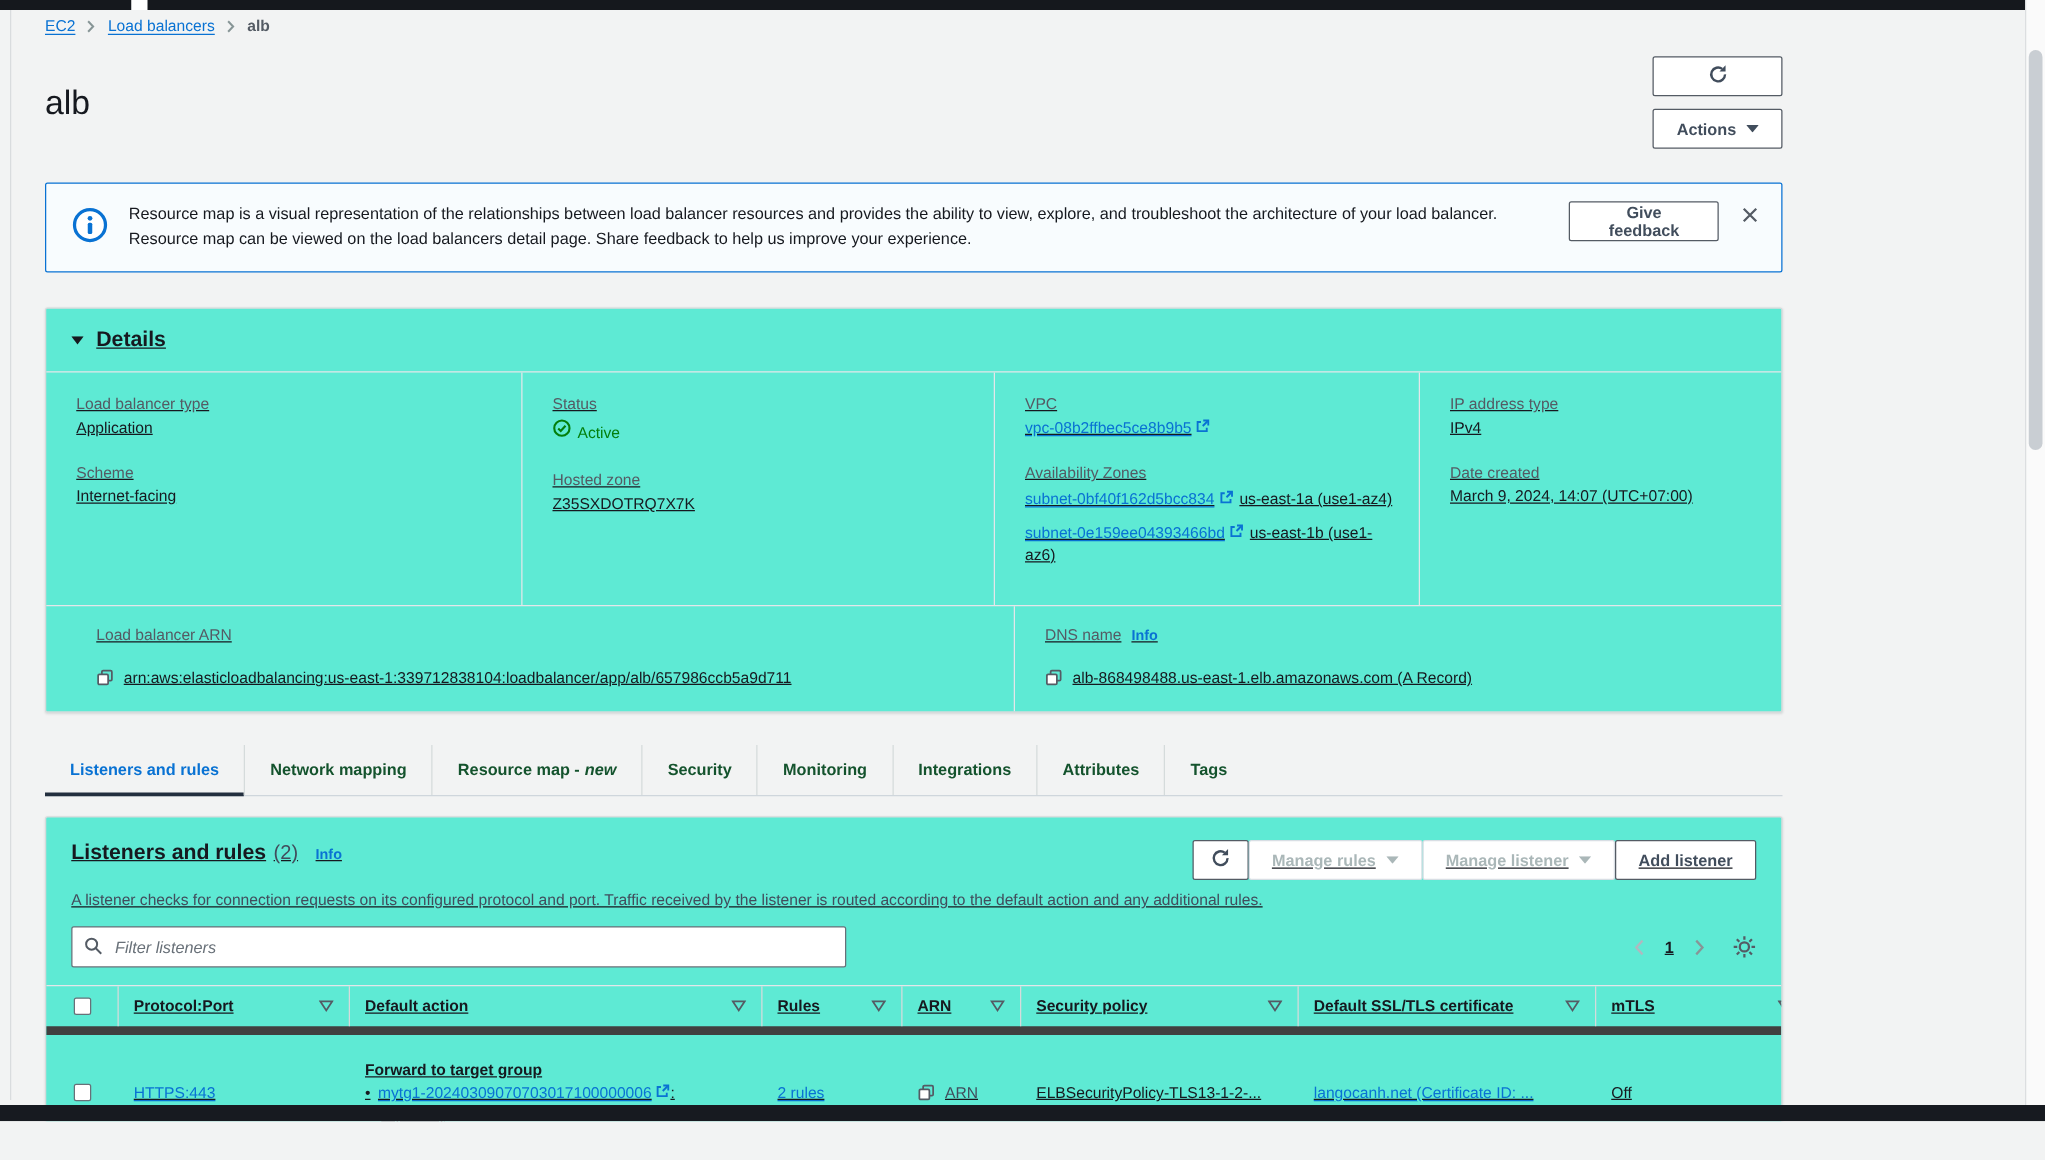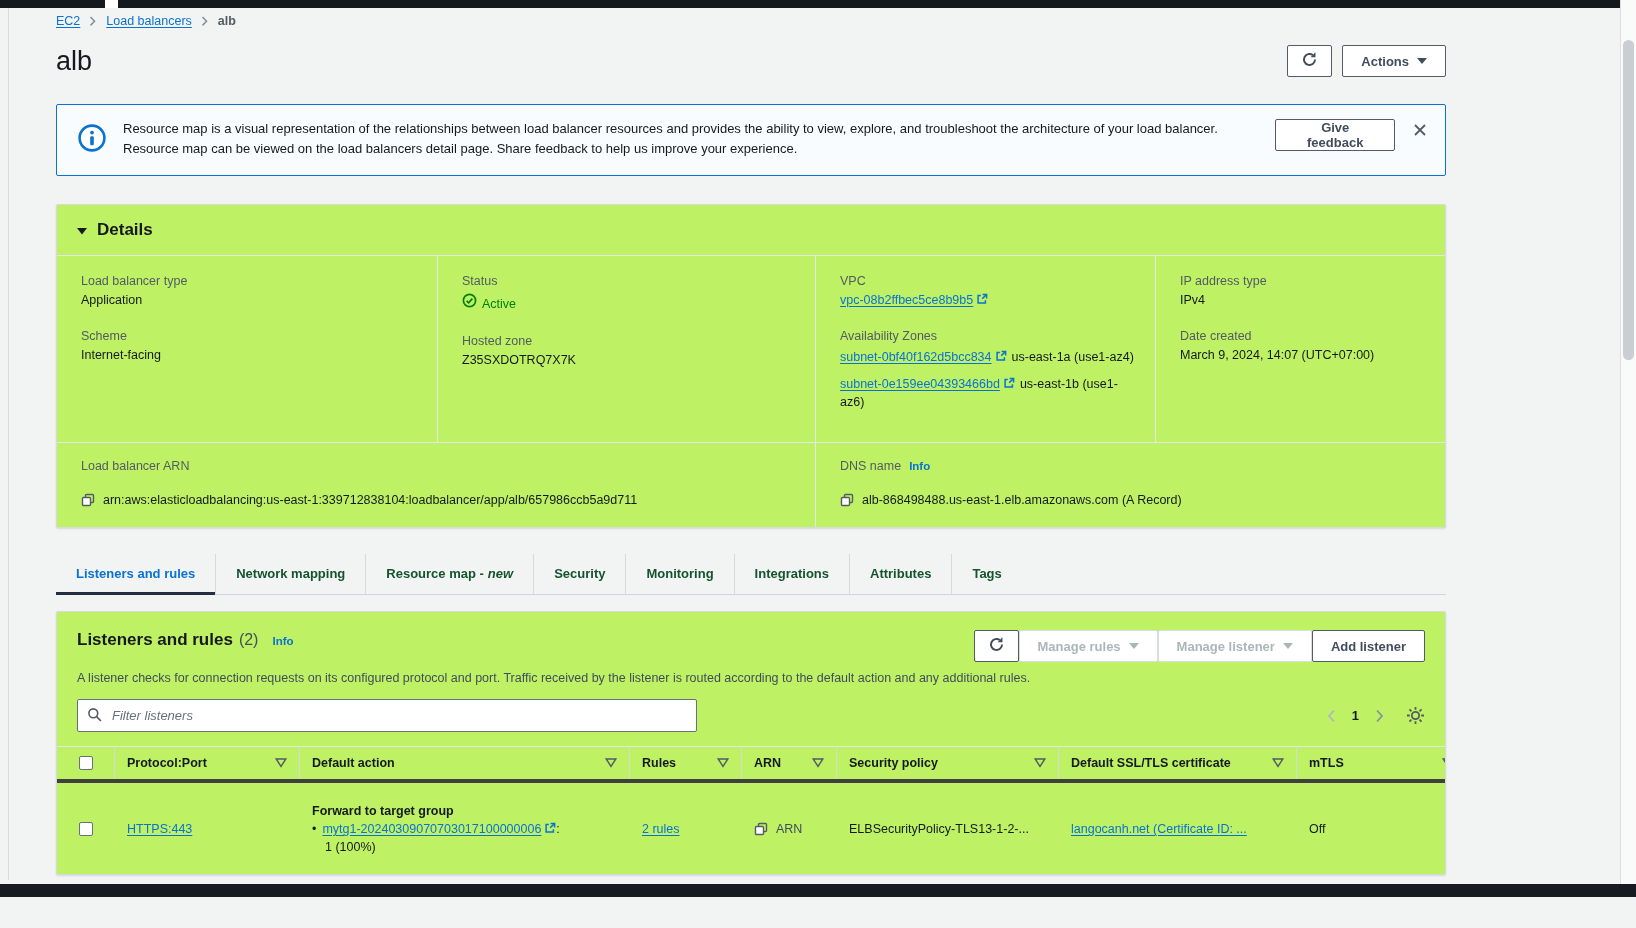--- a/index.html
+++ b/index.html
@@ -9,70 +9,70 @@
 
   
   .topbar { position:absolute; left:0; top:0; width:1620px; height:8px; background:#15181d; }
   .topbar-gap { position:absolute; left:105px; top:0; width:13px; height:8px; background:#fff; }
   .left-edge { position:absolute; left:8px; top:8px; height:872px; width:1px; background:#d9dcde; }
   .vscroll { position:absolute; right:0; top:0; width:16px; height:884px; background:#fafafa; border-left:1px solid #dcdee0; }
   .vscroll-thumb { position:absolute; left:2px; top:40px; width:11px; height:320px; background:#c9ced3; border-radius:6px; }
   .bottombar { position:absolute; left:0; top:884px; width:1636px; height:13px; background:#171a20; }
   .below-bar { position:absolute; left:0; top:897px; width:1636px; height:31px; background:#f2f3f3; }
 
-  .content { position:absolute; left:56px; top:14px; width:1390px; }
+  .content { position:absolute; left:36px; top:14px; width:1390px; }
 
   
   .breadcrumb { display:flex; align-items:center; gap:9px; font-size:12.5px; }
   .breadcrumb a { color:#0972d3; text-decoration:underline; text-underline-offset:2px; cursor:pointer; }
   .crumb-current { color:#545b64; font-weight:700; }
   .crumb-sep { display:inline-flex; color:#879596; }
 
   
   .title-row { display:flex; justify-content:space-between; align-items:center; margin-top:17px; }
   h1.page-title { font-size:27px; font-weight:400; color:#16191f; }
-  .title-actions { display:flex; gap:10px; }
+  .title-actions { display:flex; gap:10px;flex-direction:column; }
 
   .btn { display:inline-flex; align-items:center; justify-content:center; gap:8px; background:#fff;
          border:1px solid #545b64; border-radius:2px; height:32px; padding:0 18px;
          font-family:inherit; font-size:13px; font-weight:700; color:#414d5c; cursor:pointer; }
   .btn.icon-only { padding:0 13px; }
   .btn.disabled { border-color:#d8dee4; color:#aab7b8; cursor:default; }
   .caret { display:inline-flex; }
 
   
   .banner { display:flex; align-items:flex-start; margin-top:27px; background:#f8fcfe;
             border:1px solid #0972d3; border-radius:2px; padding:14px 18px 16px 18px; }
   .banner-icon { flex:0 0 auto; margin:4px 16px 0 2px; display:inline-flex; }
   .banner-text { flex:1 1 auto; padding-right:24px; }
   .banner-title { font-size:13px; font-weight:700; margin-bottom:5px; }
   .banner-body { font-size:13px; line-height:20px; color:#16191f; max-width:1220px; }
   .banner-close { flex:0 0 auto; margin-left:18px; margin-top:4px; display:inline-flex; cursor:pointer; }
 
   
-  .panel { background:#bef264; border:1px solid #d5dbdb; border-radius:2px; box-shadow:0 1px 2px rgba(0,28,36,.12); }
+  .panel { background:#5eead4; border:1px solid #d5dbdb; border-radius:2px; box-shadow:0 1px 2px rgba(0,28,36,.12);text-decoration:underline; }
   .panel-details { margin-top:28px; }
   .panel-header { padding:15px 20px; border-bottom:1px solid #e4e7e9; display:flex; align-items:center; gap:10px; }
   .panel-title { font-size:17px; font-weight:700; color:#16191f; }
 
   .d-grid { display:grid; grid-template-columns:380px 378px 340px auto; }
   .d-col { padding:18px 24px 22px 24px; }
   .d-col + .d-col { border-left:1px solid #e4e7e9; }
   .field { margin-bottom:22px; }
   .field:last-child { margin-bottom:0; }
   .f-label { font-size:12.5px; color:#545b64; margin-bottom:5px; }
   .f-value { font-size:12.5px; color:#16191f; }
   .status-val { display:inline-flex; align-items:flex-end; gap:5px; color:#037f0c; }
   a.val-link { color:#0972d3; font-size:12.5px; text-decoration:underline; text-underline-offset:2px; cursor:pointer; }
   .ext-icon { display:inline-flex; margin-left:3px; vertical-align:-1px; }
   .az-zones { width:302px; }
   .az-line { margin-bottom:9px; font-size:12.5px; color:#16191f; line-height:18px; }
   .az-zone-text { margin-left:5px;text-align:center; }
 
-  .d-bottom { display:grid; grid-template-columns:758px auto; border-top:1px solid #e4e7e9; }
+  .d-bottom { display:grid; grid-template-columns:758px auto; border-top:1px solid #e4e7e9;padding-left:16px; }
   .d-bcell { padding:16px 24px 20px 24px; }
   .d-bcell + .d-bcell { border-left:1px solid #e4e7e9; }
   .copy-row { display:flex; align-items:center; gap:8px; margin-top:20px; font-size:12.5px; }
   .copy-icon { display:inline-flex; cursor:pointer; }
   .info-link { color:#0972d3; font-size:11.5px; font-weight:700; margin-left:8px; text-decoration:none; cursor:pointer; }
 
   
   .tabs { display:flex; margin-top:26px; border-bottom:1px solid #cfd6dc; }
   .tab { position:relative; padding:12px 20px 13px 20px; font-size:13px; font-weight:700; color:#14532d; cursor:pointer; white-space:nowrap; }
   .tab + .tab { border-left:1px solid #d5dbdb; }
@@ -96,21 +96,21 @@
   .search-box input::placeholder { color:#687078; font-style:italic; }
   .search-icon { position:absolute; left:10px; top:8px; }
   .pager { display:flex; align-items:center; gap:16px; }
   .pager .pg-num { font-size:13px; font-weight:700; color:#16191f; cursor:pointer; }
   .pg-chev { display:inline-flex; cursor:pointer; }
   .gear-btn { display:inline-flex; cursor:pointer; margin-left:6px; }
 
   
   .table { margin-top:14px; width:100%; }
   .t-row { display:grid; grid-template-columns:58px 185px 330px 112px 95px 222px 238px 170px 1fr; align-items:stretch; }
-  .t-head { border-top:1px solid #e4e7e9; border-bottom:4px solid #404040; }
+  .t-head { border-top:1px solid #e4e7e9; border-bottom:7px solid #404040; }
   .th { display:flex; align-items:center; justify-content:space-between; gap:6px; padding:9px 12px;
         font-size:12.5px; font-weight:700; color:#16191f; border-right:1px solid #d5dbdb; }
   .th.filler { border-right:none; }
   .filter-tri { display:inline-flex; cursor:pointer; flex:0 0 auto; }
   .td { display:flex; align-items:center; padding:10px 12px; font-size:12.5px; color:#16191f; min-height:92px; }
   .cell-check { justify-content:center; }
   .checkbox { width:14px; height:14px; border:1.5px solid #687078; border-radius:2px; background:#fff; display:inline-block; cursor:pointer; }
   .action-cell { flex-direction:column; align-items:flex-start; justify-content:center; gap:4px; }
   .action-title { font-weight:700; }
   .bullet-line { display:flex; align-items:center; gap:6px; }

